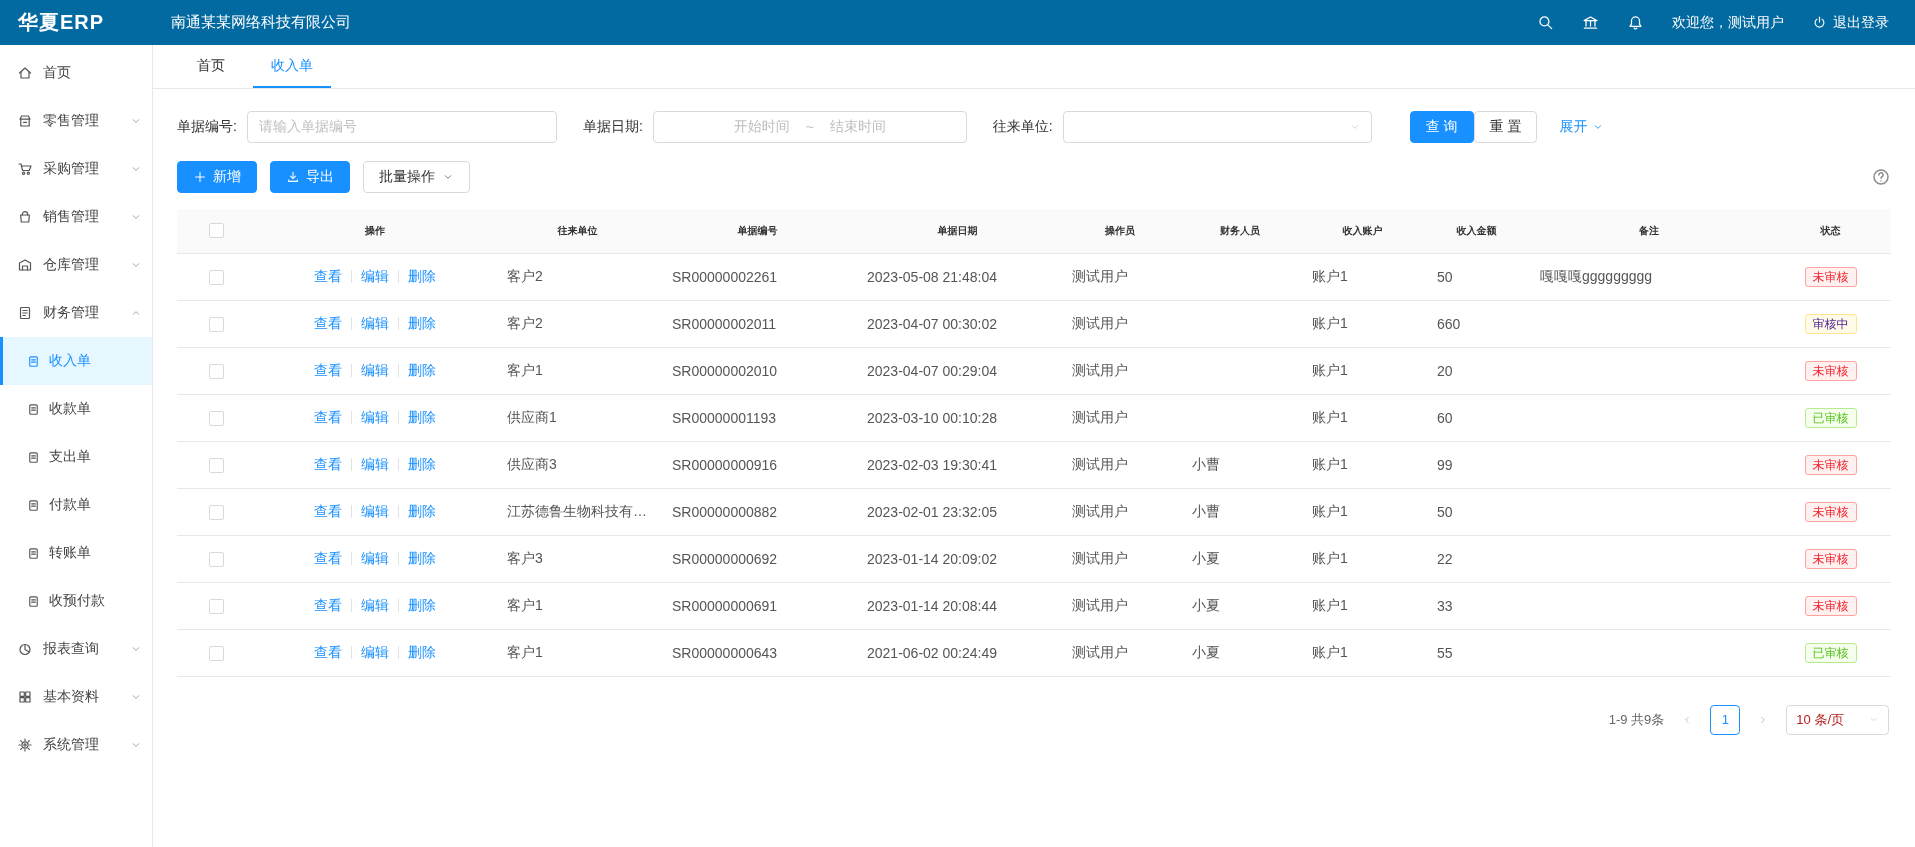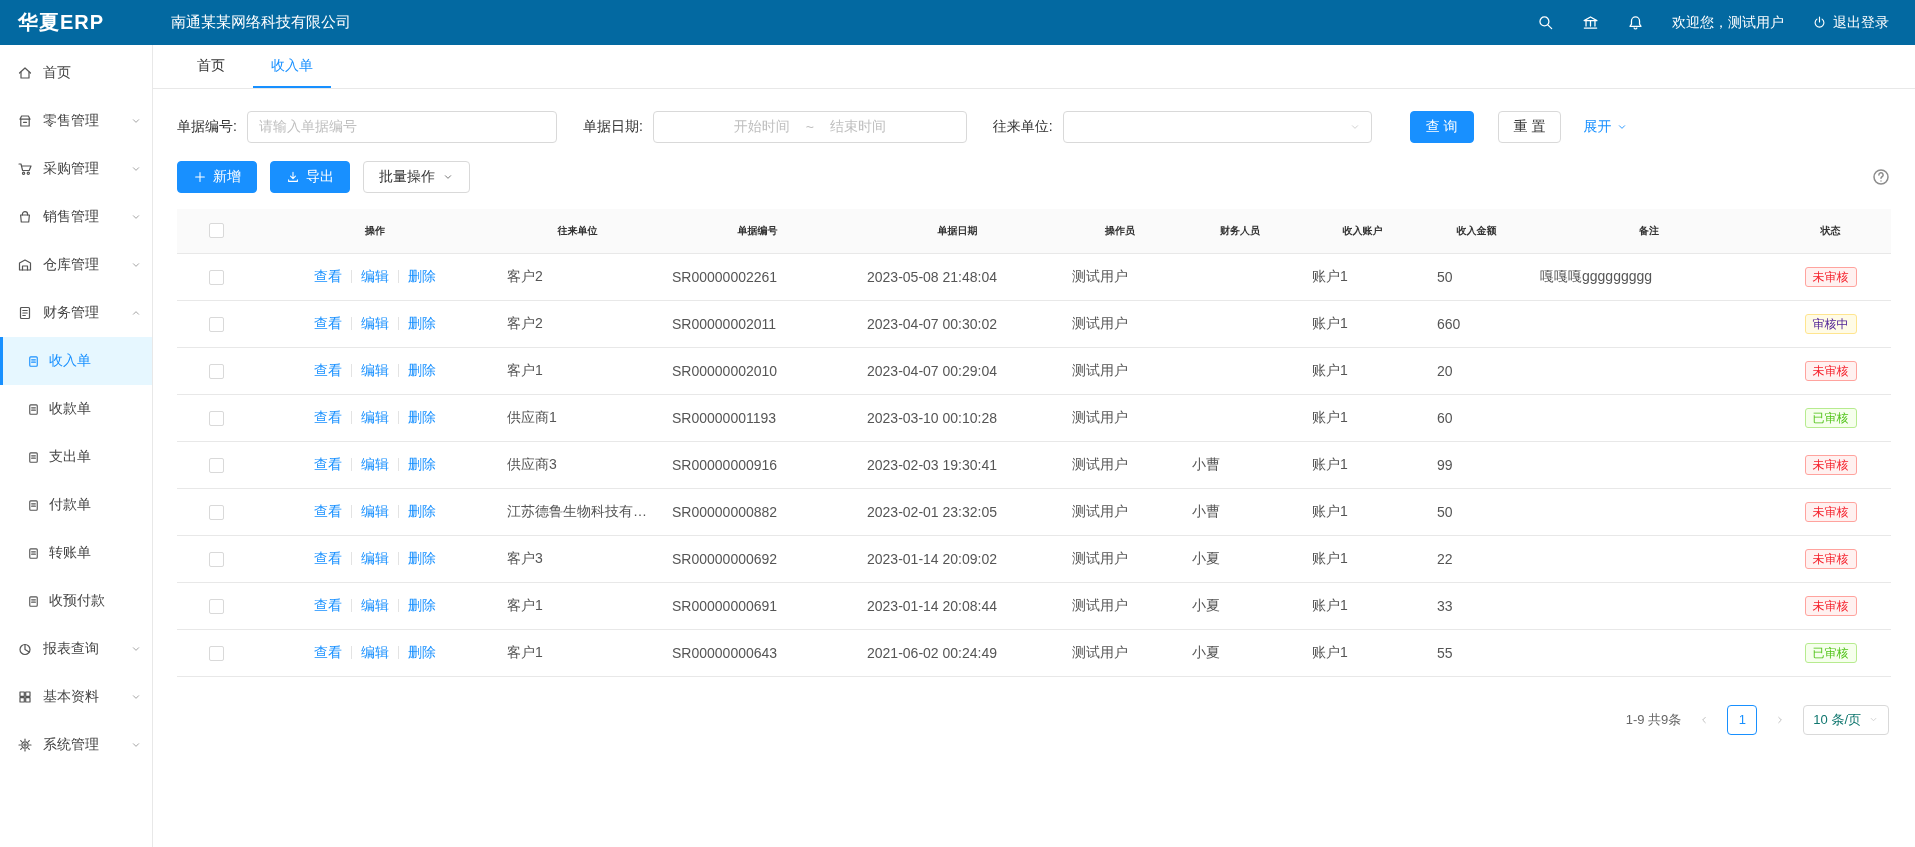--- a/index.html
+++ b/index.html
@@ -41,21 +41,21 @@
   .f-label{color:#333;margin-right:10px}
   .f-input{width:310px;height:32px;border:1px solid #d9d9d9;border-radius:4px;padding:0 11px;font-size:14px;color:#333;outline:none;margin-right:26px;font-family:Liberation Mono, monospace}
   .f-input::placeholder{color:#bfbfbf}
   .f-range{width:314px;height:32px;border:1px solid #d9d9d9;border-radius:4px;display:flex;align-items:center;justify-content:center;gap:16px;margin-right:26px;background:#fff;cursor:pointer}
   .ph{color:#bfbfbf}
   .f-select{width:309px;height:32px;border:1px solid #d9d9d9;border-radius:4px;display:flex;align-items:center;justify-content:flex-end;padding:0 10px;margin-right:38px;background:#fff;cursor:pointer}
   .f-select .chev{color:#ccc}
   .btn{height:32px;border-radius:4px;font-size:14px;display:inline-flex;align-items:center;justify-content:center;cursor:pointer;white-space:nowrap}
   .btn-primary{background:#1890ff;color:#fff;border:1px solid #1890ff;padding:0 15px}
   .btn-default{background:#fff;color:#333;border:1px solid #d9d9d9;padding:0 15px}
-  .mr24{margin-right:24px}
+  .mr24{}
   .expand-link{color:#1890ff;display:flex;align-items:center;gap:5px;margin-left:22px;cursor:pointer}
   .expand-link .chev{color:#1890ff}
 
   
   .toolbar-row{margin-top:18px;display:flex;align-items:center;gap:13px}
   .btn .bicon{width:14px;height:14px;margin-right:6px}
   .caret{width:12px;height:12px;margin-left:7px;color:#666}
   .help{margin-left:auto;width:20px;height:20px;color:#8c8c8c;cursor:pointer}
 
   
@@ -71,21 +71,21 @@
   .badge{display:inline-block;font-size:12px;line-height:18px;padding:0 7px;border-radius:3px;border:1px solid}
   .unreviewed{color:#f5222d;background:#fff1f0;border-color:#ffa39e}
   .reviewing{color:#4c1d95;background:#fffbe6;border-color:#ffe58f}
   .approved{color:#52c41a;background:#f6ffed;border-color:#b7eb8f}
 
   
   .pagination{display:flex;align-items:center;justify-content:flex-end;gap:10px;margin-top:28px;color:#666;font-size:13px;padding-right:2px}
   .pg-chev{width:26px;height:28px;display:flex;align-items:center;justify-content:center;color:#b8b8b8;cursor:pointer}
   .pg-chev .icon{width:12px;height:12px}
   .pg-page{min-width:30px;height:30px;border:1px solid #1890ff;border-radius:4px;color:#1890ff;display:flex;align-items:center;justify-content:center;cursor:pointer;font-size:13px;background:#fff}
-  .pg-size{height:30px;border:1px solid #d9d9d9;border-radius:4px;padding:0 9px;display:flex;align-items:center;gap:7px;color:#0f766e;cursor:pointer;background:#fff}
+  .pg-size{height:30px;border:1px solid #d9d9d9;border-radius:4px;padding:0 9px;display:flex;align-items:center;gap:24px;color:#b91c1c;cursor:pointer;background:#fff}
   .pg-size .icon{width:11px;height:11px;color:#ccc}
 </style>
 </head>
 <body>
 
 <div class="topbar">
   <div class="logo">华夏ERP</div>
   <div class="company">南通某某网络科技有限公司</div>
   <div class="tb-right">
     <span class="icon tb-icon">

